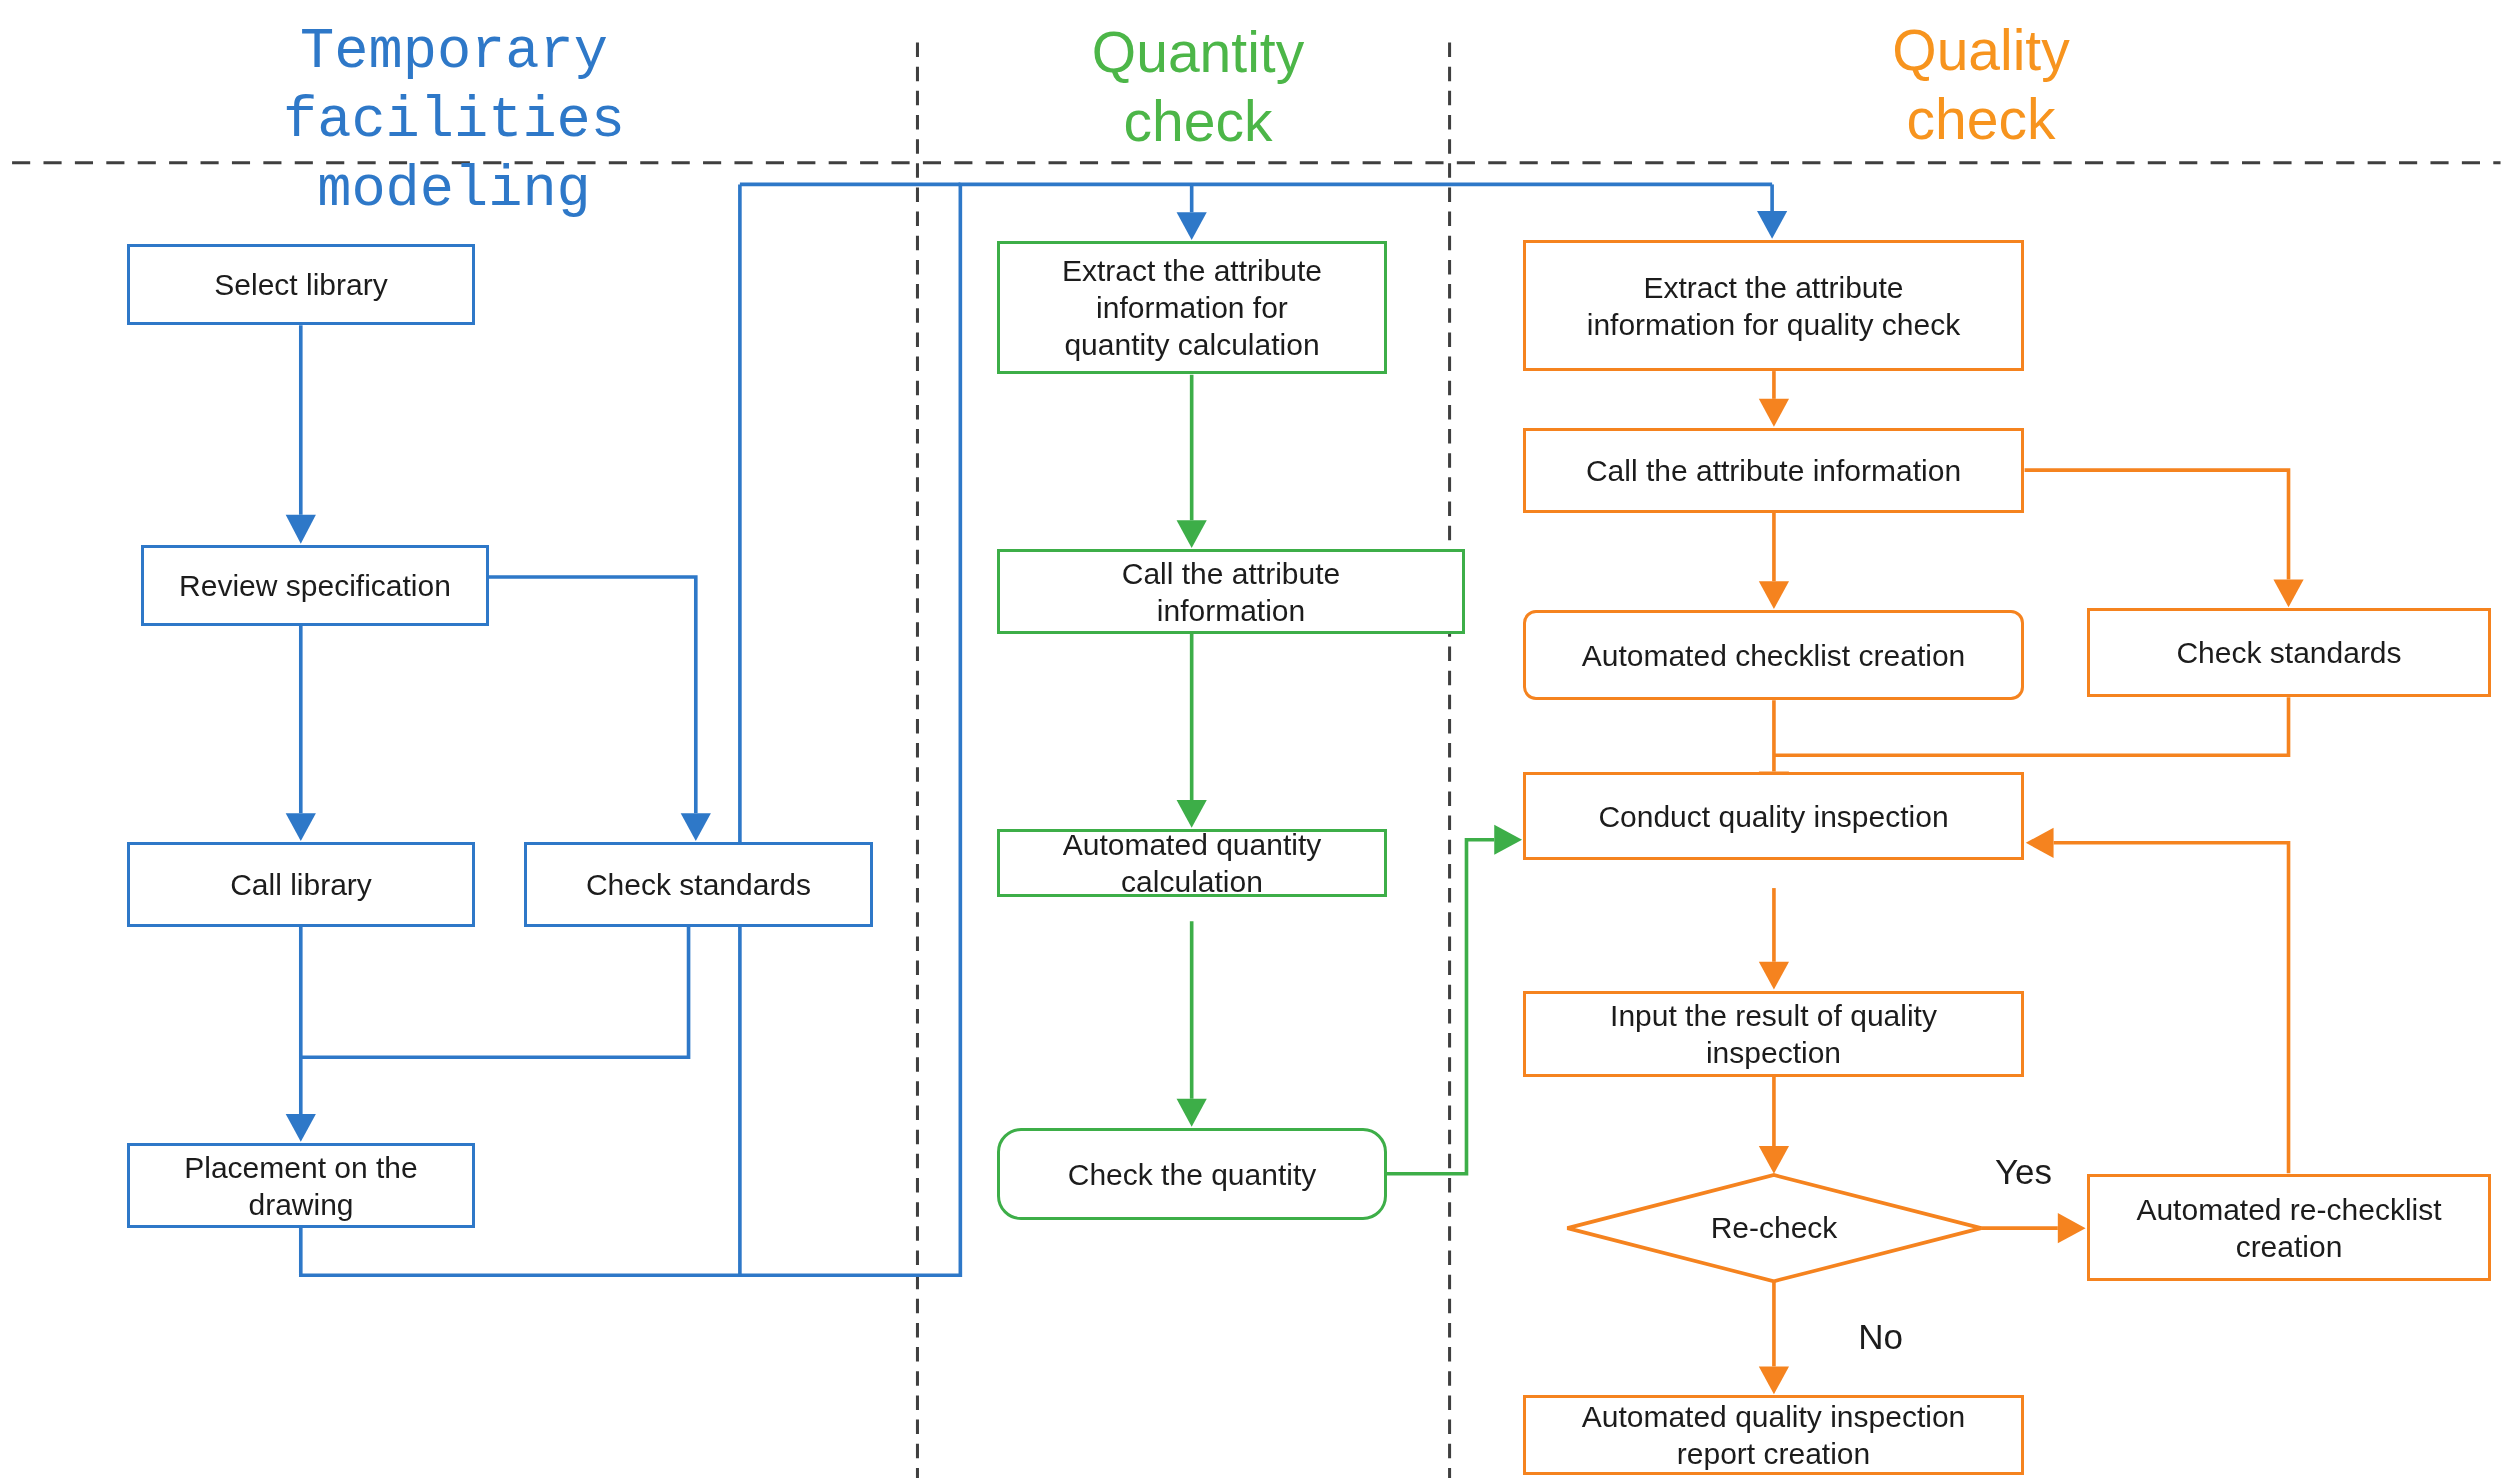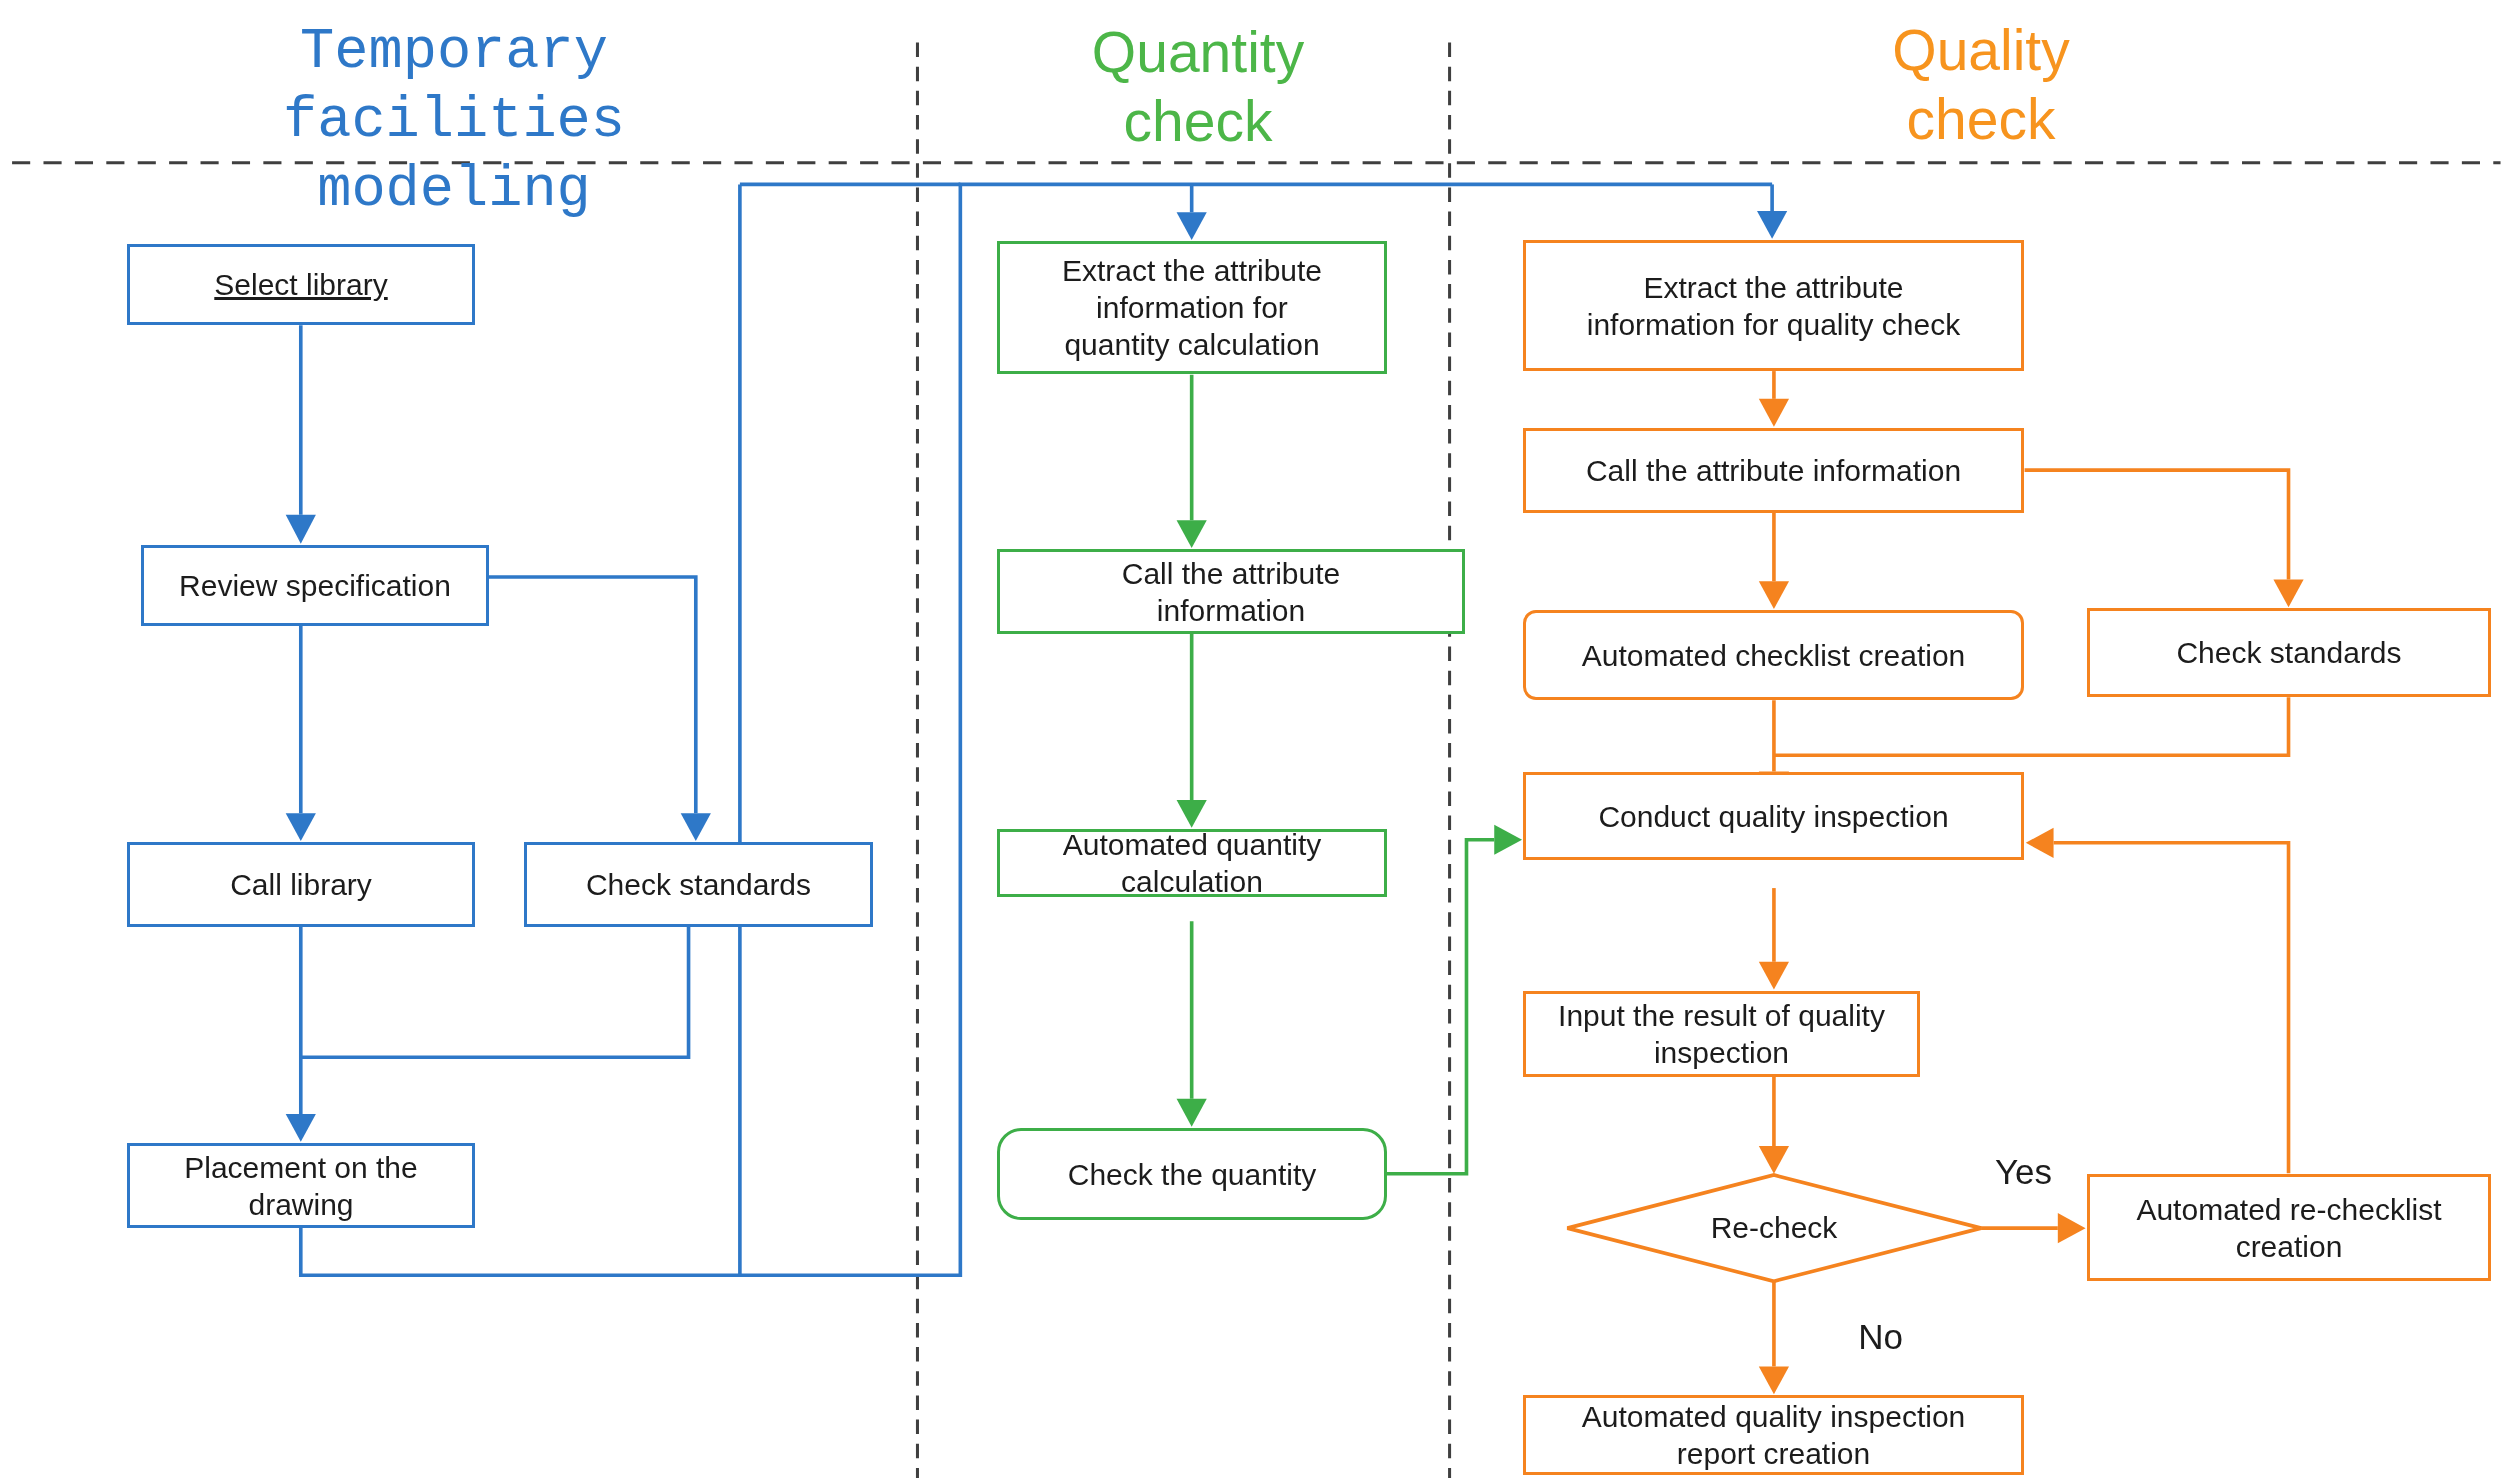--- a/index.html
+++ b/index.html
@@ -123,21 +123,21 @@
     <polygon class="diamond" points="2595,2033 2937,1945 3280,2033 2937,2121"></polygon>
   </svg>
 
   <div class="title t-blue" style="left:122px;top:18px;width:664px;">Temporary facilities
 modeling</div>
   <div class="title t-green" style="left:1017px;top:18px;width:362px;">Quantity
 check</div>
   <div class="title t-orange" style="left:1800px;top:15.7px;width:362px;">Quality
 check</div>
 
-  <div class="node b" style="left:127px;top:244px;width:348px;height:81px;text-decoration:underline;">Select library</div>
+  <div class="node b" style="left:127px;top:244px;width:348px;height:81px;">Select library</div>
   <div class="node b" style="left:141px;top:545px;width:348px;height:81px;">Review specification</div>
   <div class="node b" style="left:127px;top:842px;width:348px;height:85px;">Call library</div>
   <div class="node b" style="left:524px;top:842px;width:349px;height:85px;">Check standards</div>
   <div class="node b" style="left:127px;top:1143px;width:348px;height:85px;">Placement on the
 drawing</div>
 
   <div class="node g" style="left:997px;top:241px;width:390px;height:133px;">Extract the attribute
 information for
 quantity calculation</div>
   <div class="node g" style="left:997px;top:549px;width:468px;height:85px;">Call the attribute
@@ -145,21 +145,21 @@
   <div class="node g" style="left:997px;top:829px;width:390px;height:68px;">Automated quantity
 calculation</div>
   <div class="node g" style="left:997px;top:1128px;width:390px;height:92px;border-radius:24px;">Check the quantity</div>
 
   <div class="node o" style="left:1523px;top:240px;width:501px;height:131px;">Extract the attribute
 information for quality check</div>
   <div class="node o" style="left:1523px;top:428px;width:501px;height:85px;">Call the attribute information</div>
   <div class="node o" style="left:1523px;top:610px;width:501px;height:90px;border-radius:13px;">Automated checklist creation</div>
   <div class="node o" style="left:2087px;top:608px;width:404px;height:89px;">Check standards</div>
   <div class="node o" style="left:1523px;top:772px;width:501px;height:88px;">Conduct quality inspection</div>
-  <div class="node o" style="left:1523px;top:991px;width:397px;height:86px;">Input the result of quality
+  <div class="node o" style="left:1523px;top:991px;width:501px;height:86px;">Input the result of quality
 inspection</div>
   <div class="node o" style="left:2087px;top:1174px;width:404px;height:107px;">Automated re-checklist
 creation</div>
   <div class="node o" style="left:1523px;top:1395px;width:501px;height:80px;">Automated quality inspection
 report creation</div>
 
   <div class="dlabel" style="left:1653px;top:1207px;width:242px;height:42px;">Re-check</div>
   <div class="flabel" style="left:1963px;top:1142px;width:121px;height:60px;">Yes</div>
   <div class="flabel" style="left:1820px;top:1307px;width:121px;height:60px;">No</div>
 

